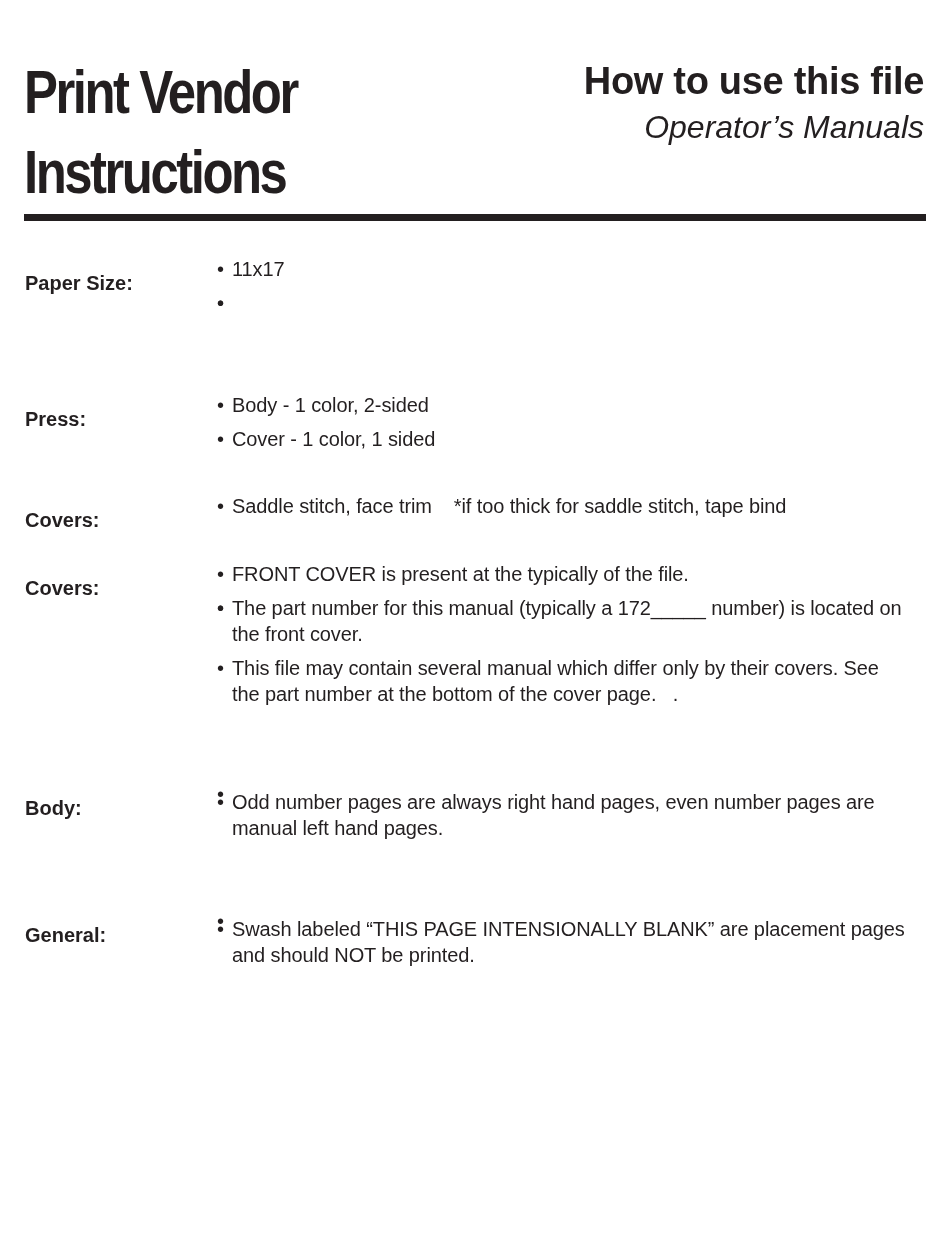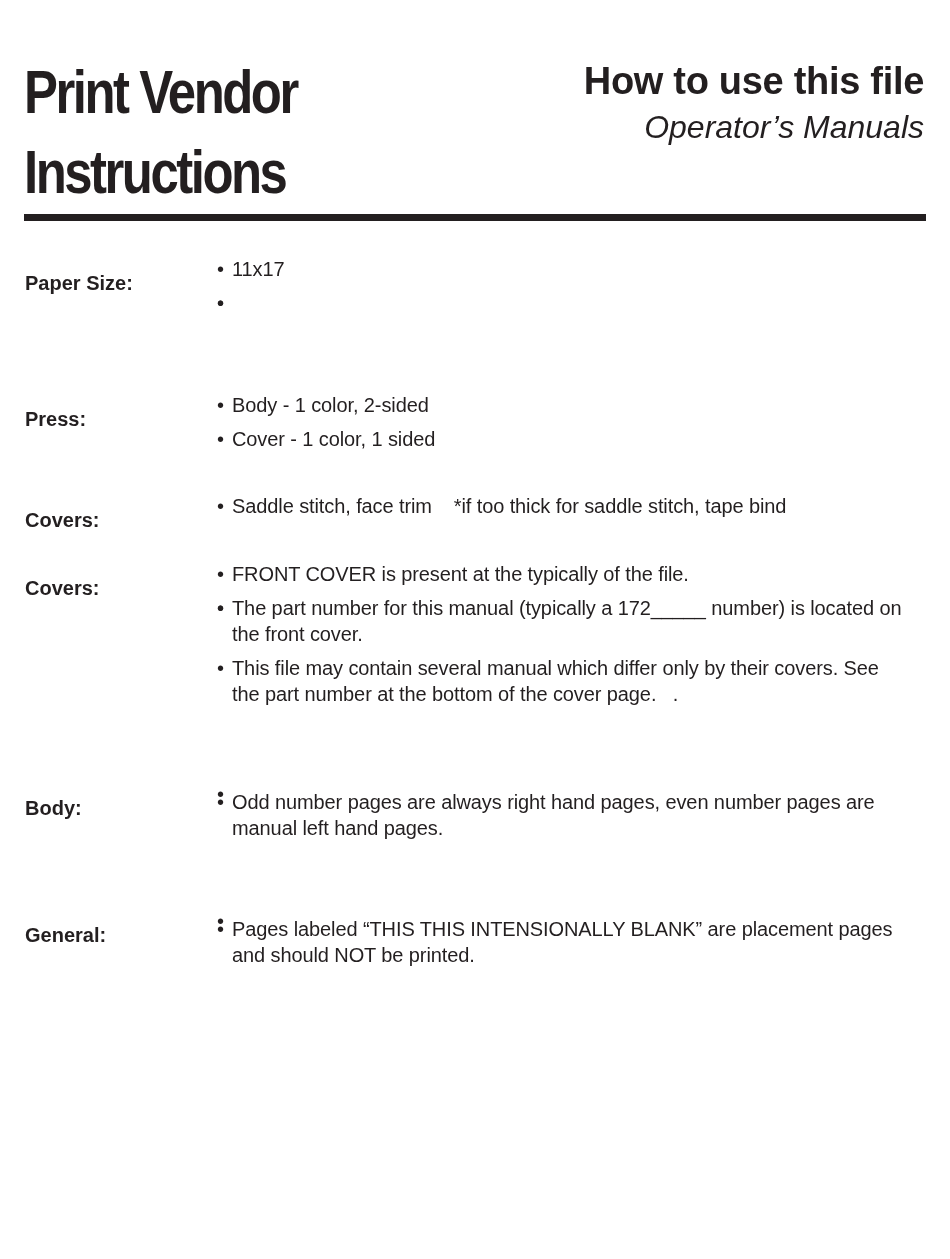--- a/index.html
+++ b/index.html
@@ -70,15 +70,15 @@
   <div class="items">
     <div class="item"><span class="bullet">•</span></div>
     <div class="item"><span class="bullet">•</span><span>Odd number pages are always right hand pages, even number pages are manual left hand pages.</span></div>
   </div>
 </div>
 
 <div class="section" style="top:908px;">
   <div class="label">General:</div>
   <div class="items">
     <div class="item"><span class="bullet">•</span></div>
-    <div class="item"><span class="bullet">•</span><span>Pages labeled “THIS THIS INTENSIONALLY BLANK” are placement pages and should NOT be printed.</span></div>
+    <div class="item"><span class="bullet">•</span><span>Swash labeled “THIS PAGE INTENSIONALLY BLANK” are placement pages and should NOT be printed.</span></div>
   </div>
 </div>
 
 </body></html>

